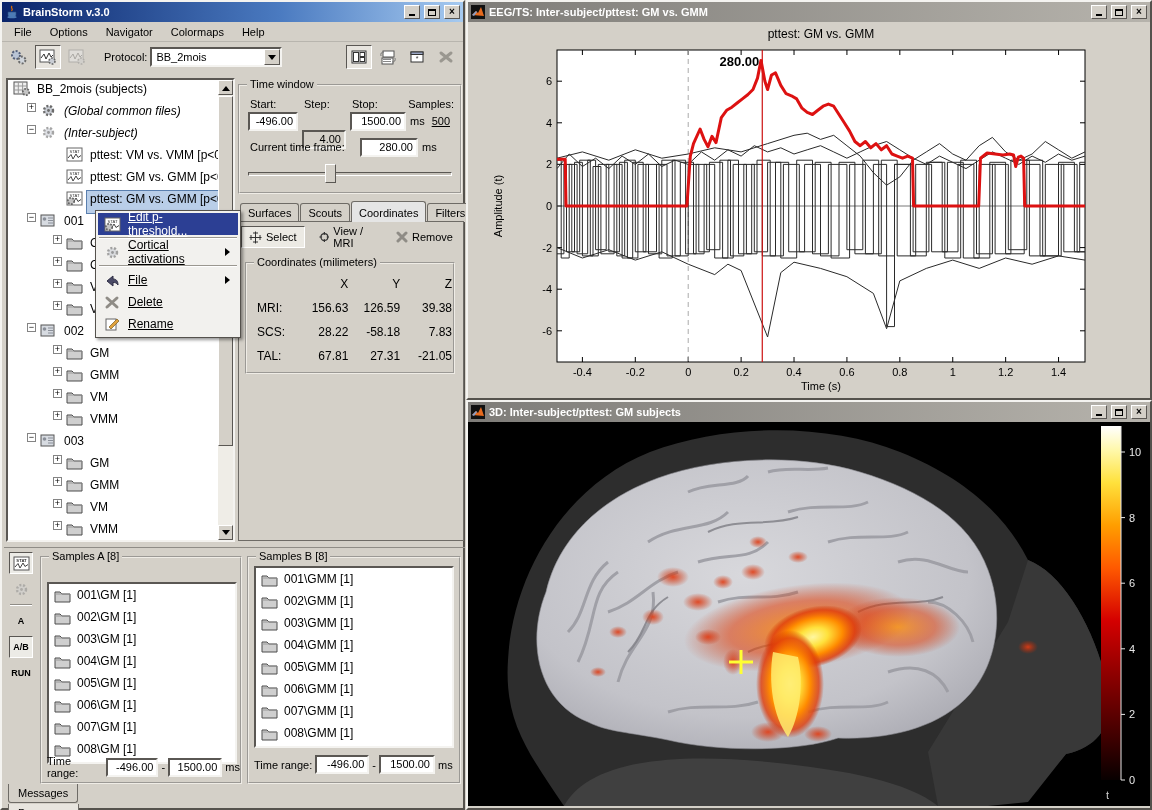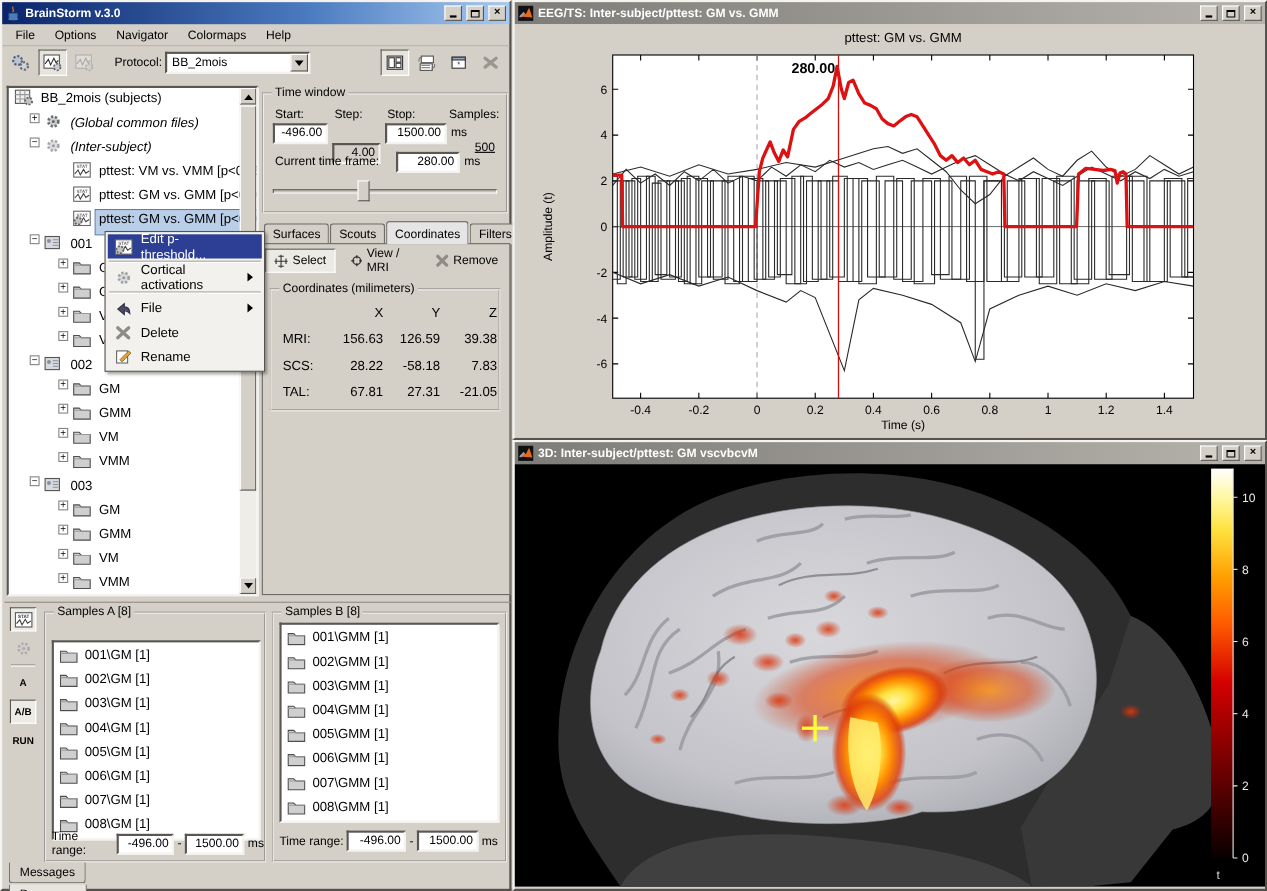--- a/index.html
+++ b/index.html
@@ -40,21 +40,21 @@
   .sb .thumb{position:absolute;left:0;width:15px;background:#d4d0c8;border:1px solid;border-color:#fff #5a5753 #5a5753 #fff;}
   .tabs{display:flex;align-items:flex-end;gap:1px;padding-left:2px;}
   .tab{background:#d4d0c8;border:1px solid #6e6b66;border-bottom:none;border-radius:3px 3px 0 0;padding:3px 7px 3px;position:relative;top:1px;}
   .tab.active{background:#e5e5e5;padding-top:5px;z-index:3;}
   .btabs{display:flex;align-items:flex-start;gap:1px;padding-left:4px;}
   .btab{background:#d4d0c8;border:1px solid #6e6b66;border-top:none;border-radius:0 0 3px 3px;padding:3px 9px;position:relative;top:-1px;}
   .btab.active{background:#e8e5df;padding-bottom:5px;z-index:3;}
   .toolbtn{display:flex;align-items:center;gap:4px;padding:2px 7px;height:22px;background:#d4d0c8;border:1px solid transparent;}
   .toolbtn.pressed{border-color:#5a5753 #fff #fff #5a5753;background:#eceae4;}
   .ctxmenu{position:absolute;background:#f2f1ee;border:1px solid #55524d;box-shadow:2px 2px 3px rgba(0,0,0,.4);z-index:50;padding:2px;}
-  .mi{height:22px;display:flex;align-items:center;gap:7px;padding:0 16px 0 6px;font-size:12px;position:relative;}
+  .mi{height:22px;display:flex;align-items:center;gap:7px;padding:0 16px 0 6px;font-size:12px;position:relative;text-decoration:underline;}
   .mi.hl{background:#2c3f94;color:#fff;}
   .mi .sub{position:absolute;right:4px;width:0;height:0;border:4px solid transparent;border-left:5px solid #000;}
   .msep{height:2px;border-top:1px solid #9a9790;border-bottom:1px solid #fff;margin:2px 1px;}
   .listrow{height:22px;display:flex;align-items:center;gap:6px;padding-left:5px;font-size:12px;white-space:nowrap;}
   .sidebtn{width:24px;height:22px;display:flex;align-items:center;justify-content:center;background:#d4d0c8;font-size:9px;font-weight:bold;border:1px solid transparent;}
   .sidebtn.pressed{border-color:#5a5753 #fff #fff #5a5753;background:#ecebe6;}
   .hr{border-top:1px solid #8f8c86;border-bottom:1px solid #fff;}
   .slider-track{position:absolute;height:4px;border:1px solid;border-color:#5a5753 #fff #fff #5a5753;background:#c6c2ba;}
   .slider-thumb{position:absolute;width:11px;height:19px;background:#d4d0c8;border:1px solid;border-color:#fff #5a5753 #5a5753 #fff;}
   .coordtable{position:absolute;font-size:12px;}
@@ -342,21 +342,21 @@
       <div class="gbox" style="left:0;top:6px;width:224px;height:110px;">
         <span class="gtitle">Time window</span>
         <span style="position:absolute;left:10px;top:12px;">Start:</span>
         <span style="position:absolute;left:64px;top:12px;">Step:</span>
         <span style="position:absolute;left:112px;top:12px;">Stop:</span>
         <span style="position:absolute;right:6px;top:12px;">Samples:</span>
         <span class="field" style="position:absolute;left:8px;top:26px;width:50px;">-496.00</span>
         <span class="field disabled" style="position:absolute;left:62px;top:26px;width:44px;margin-top:18px;">4.00</span>
         <span class="field" style="position:absolute;left:110px;top:26px;width:56px;">1500.00</span>
         <span style="position:absolute;left:170px;top:29px;">ms</span>
-        <span style="position:absolute;right:10px;top:42px;text-decoration:underline;">500</span>
+        <span style="position:absolute;right:10px;top:29px;text-decoration:underline;">500</span>
         <span style="position:absolute;left:10px;top:55px;">Current time frame:</span>
         <span class="field" style="position:absolute;left:120px;top:52px;width:58px;">280.00</span>
         <span style="position:absolute;left:182px;top:55px;">ms</span>
         <div class="slider-track" style="left:8px;right:8px;top:86px;"></div>
         <div class="slider-thumb" id="time-slider-thumb" style="top: 78px; left: 85px;"></div>
       </div>
 
       <div class="tabs" id="top-tabs" style="position:absolute;left:0;top:122px;width:226px;">
           <span class="tab">Surfaces</span>
           <span class="tab">Scouts</span>
@@ -719,21 +719,21 @@
       </svg>
   </div>
 
   <div class="win" id="brain-win" style="left:466px;top:400px;width:686px;height:410px;">
     <div class="titlebar inactive">
       <svg width="14" height="14" viewBox="0 0 14 14">
         <rect width="14" height="14" fill="#111"></rect>
         <path d="M1 10 L5 6 L7 8 L10 2 L13 11 Z" fill="#e66a1e"></path>
         <path d="M1 10 L5 6 L6 7 L3 11 Z" fill="#8aa0c8"></path>
       </svg>
-      <span>3D: Inter-subject/pttest: GM vscvbcvM</span>
+      <span>3D: Inter-subject/pttest: GM subjects</span>
       <span class="tspacer"></span>
       <span class="winbtn">
           <span class="glyph-min"></span>
         </span>
       <span class="winbtn">
           <span class="glyph-max"></span>
         </span>
       <span class="winbtn">×</span>
     </div>
     <svg id="brain-svg" width="682" height="384" style="display:block;background:#000;">

